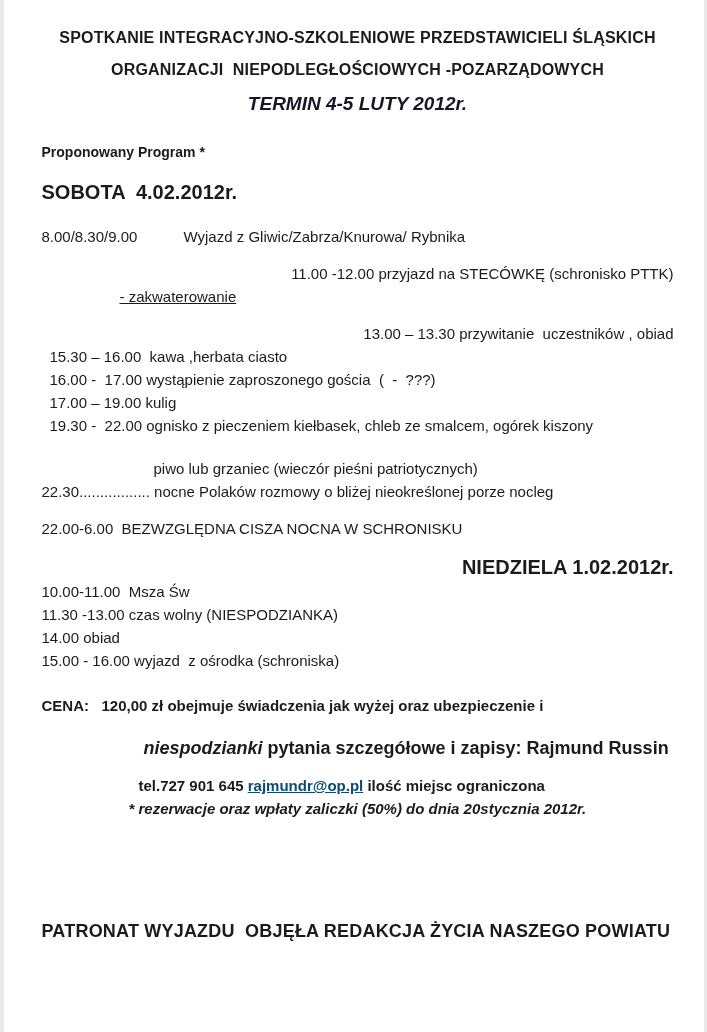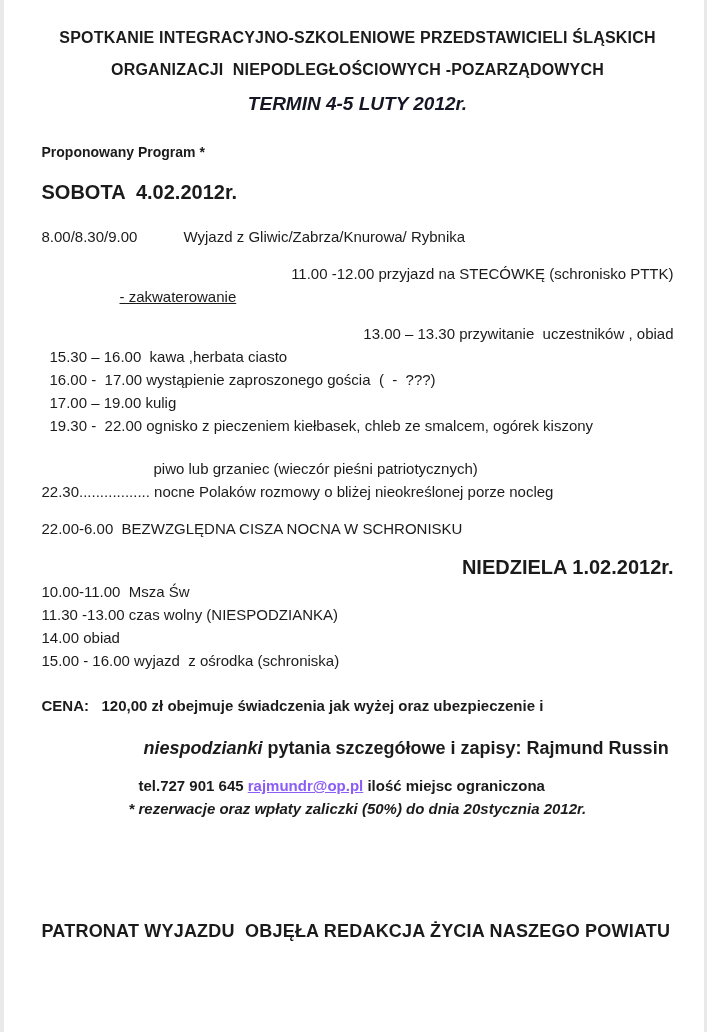--- a/index.html
+++ b/index.html
@@ -60,21 +60,21 @@
   .ind-drinks { padding-left: 112px; }
   .ind-surprise { padding-left: 102px; }
   .ind-tel { padding-left: 97px; }
   .ind-reserv { padding-left: 87px; }
   .bold-italic { font-weight: bold; font-style: italic; }
   .cena-line { font-weight: bold; font-size: 15px; line-height: 23px; margin-top: 22px; }
   .surprise-line { font-weight: bold; font-size: 18px; line-height: 23px; margin-top: 20px; }
   .tel-line { font-weight: bold; font-size: 15px; line-height: 23px; margin-top: 14px; }
   .reserv-line { font-weight: bold; font-style: italic; font-size: 15px; line-height: 23px; }
   a.email {
-    color: #8b5cf6;
+    color: #0c4a6e;
     text-decoration: underline;
     cursor: pointer;
     font-weight: bold;
   }
   .patronat {
     font-weight: bold;
     font-size: 18px;
     line-height: 24px;
     margin-top: 99px;
     letter-spacing: 0.2px;

